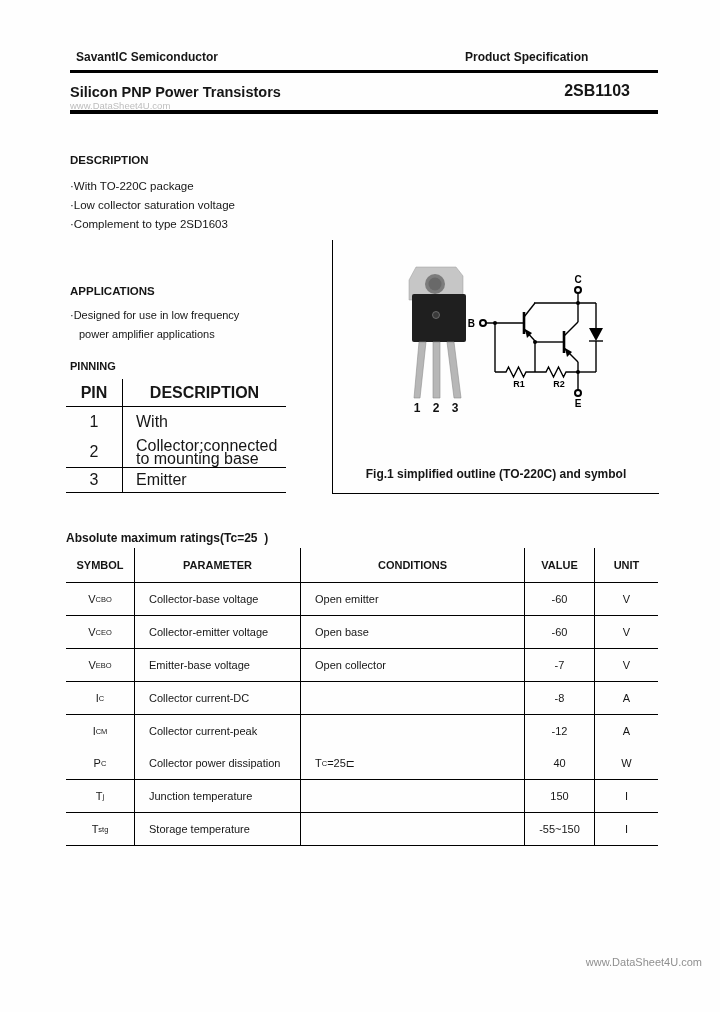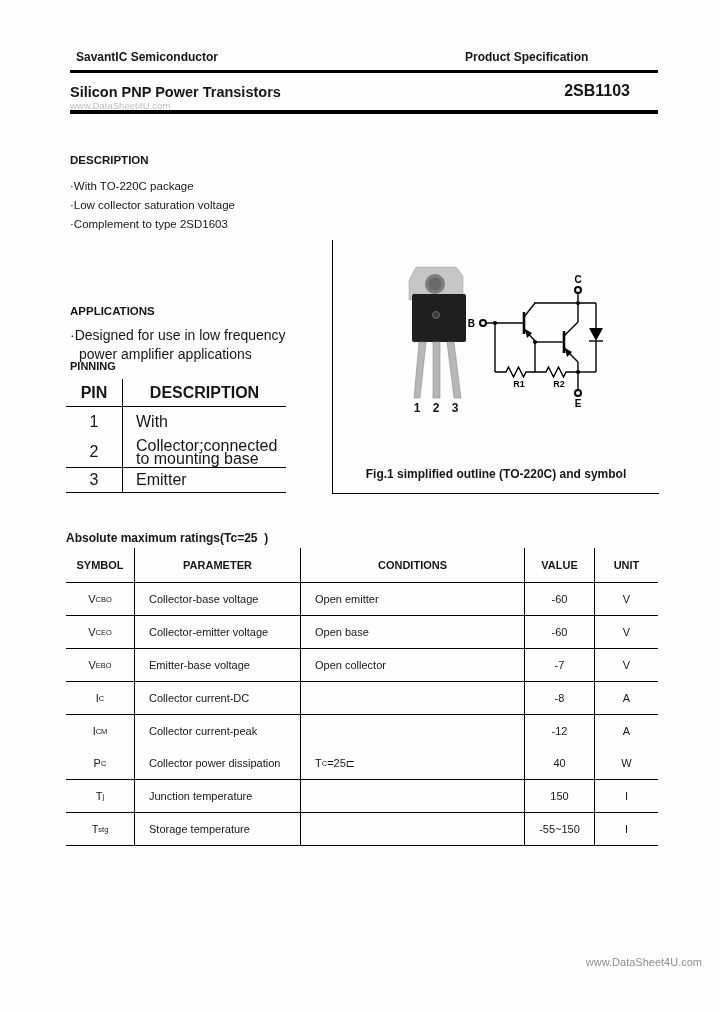--- a/index.html
+++ b/index.html
@@ -13,22 +13,22 @@
   .rule1{top:70px;height:3px;}
   .rule2{top:110px;height:4px;}
   .doc-title{position:absolute;left:70px;top:84px;font-size:14.5px;font-weight:bold;}
   .part-no{position:absolute;right:90px;top:82px;font-size:16px;font-weight:bold;}
   .wm-top{position:absolute;left:70px;top:100px;font-size:9.5px;color:#bdbdbd;}
 
   
   .sec-heading{font-size:11.5px;font-weight:bold;}
   .desc-block{position:absolute;left:70px;top:154px;}
   .desc-items{margin-top:11px;font-size:11.5px;line-height:19px;}
-  .app-block{position:absolute;left:70px;top:285px;margin-top:20px;}
-  .app-lines{margin-top:9px;font-size:14px;line-height:19px;}
+  .app-block{position:absolute;left:70px;top:285px;}
+  .app-lines{margin-top:9px;font-size:11px;line-height:19px;}
   .app-line2{padding-left:9px;}
   .pin-heading{position:absolute;left:70px;top:360px;font-size:11px;font-weight:bold;}
 
   
   .pin-table{position:absolute;left:66px;top:379px;width:220px;font-size:16px;}
   .pin-row{display:grid;grid-template-columns:56px 1fr;}
   .pin-table .cell-pin{text-align:center;display:flex;align-items:center;justify-content:center;}
   .pin-table .cell-desc{border-left:1.5px solid #000;padding-left:13px;display:flex;align-items:center;}
   .pin-hrow{height:27px;border-bottom:1.5px solid #000;font-weight:bold;}
   .pin-hrow .cell-desc{justify-content:center;padding-left:0;}

